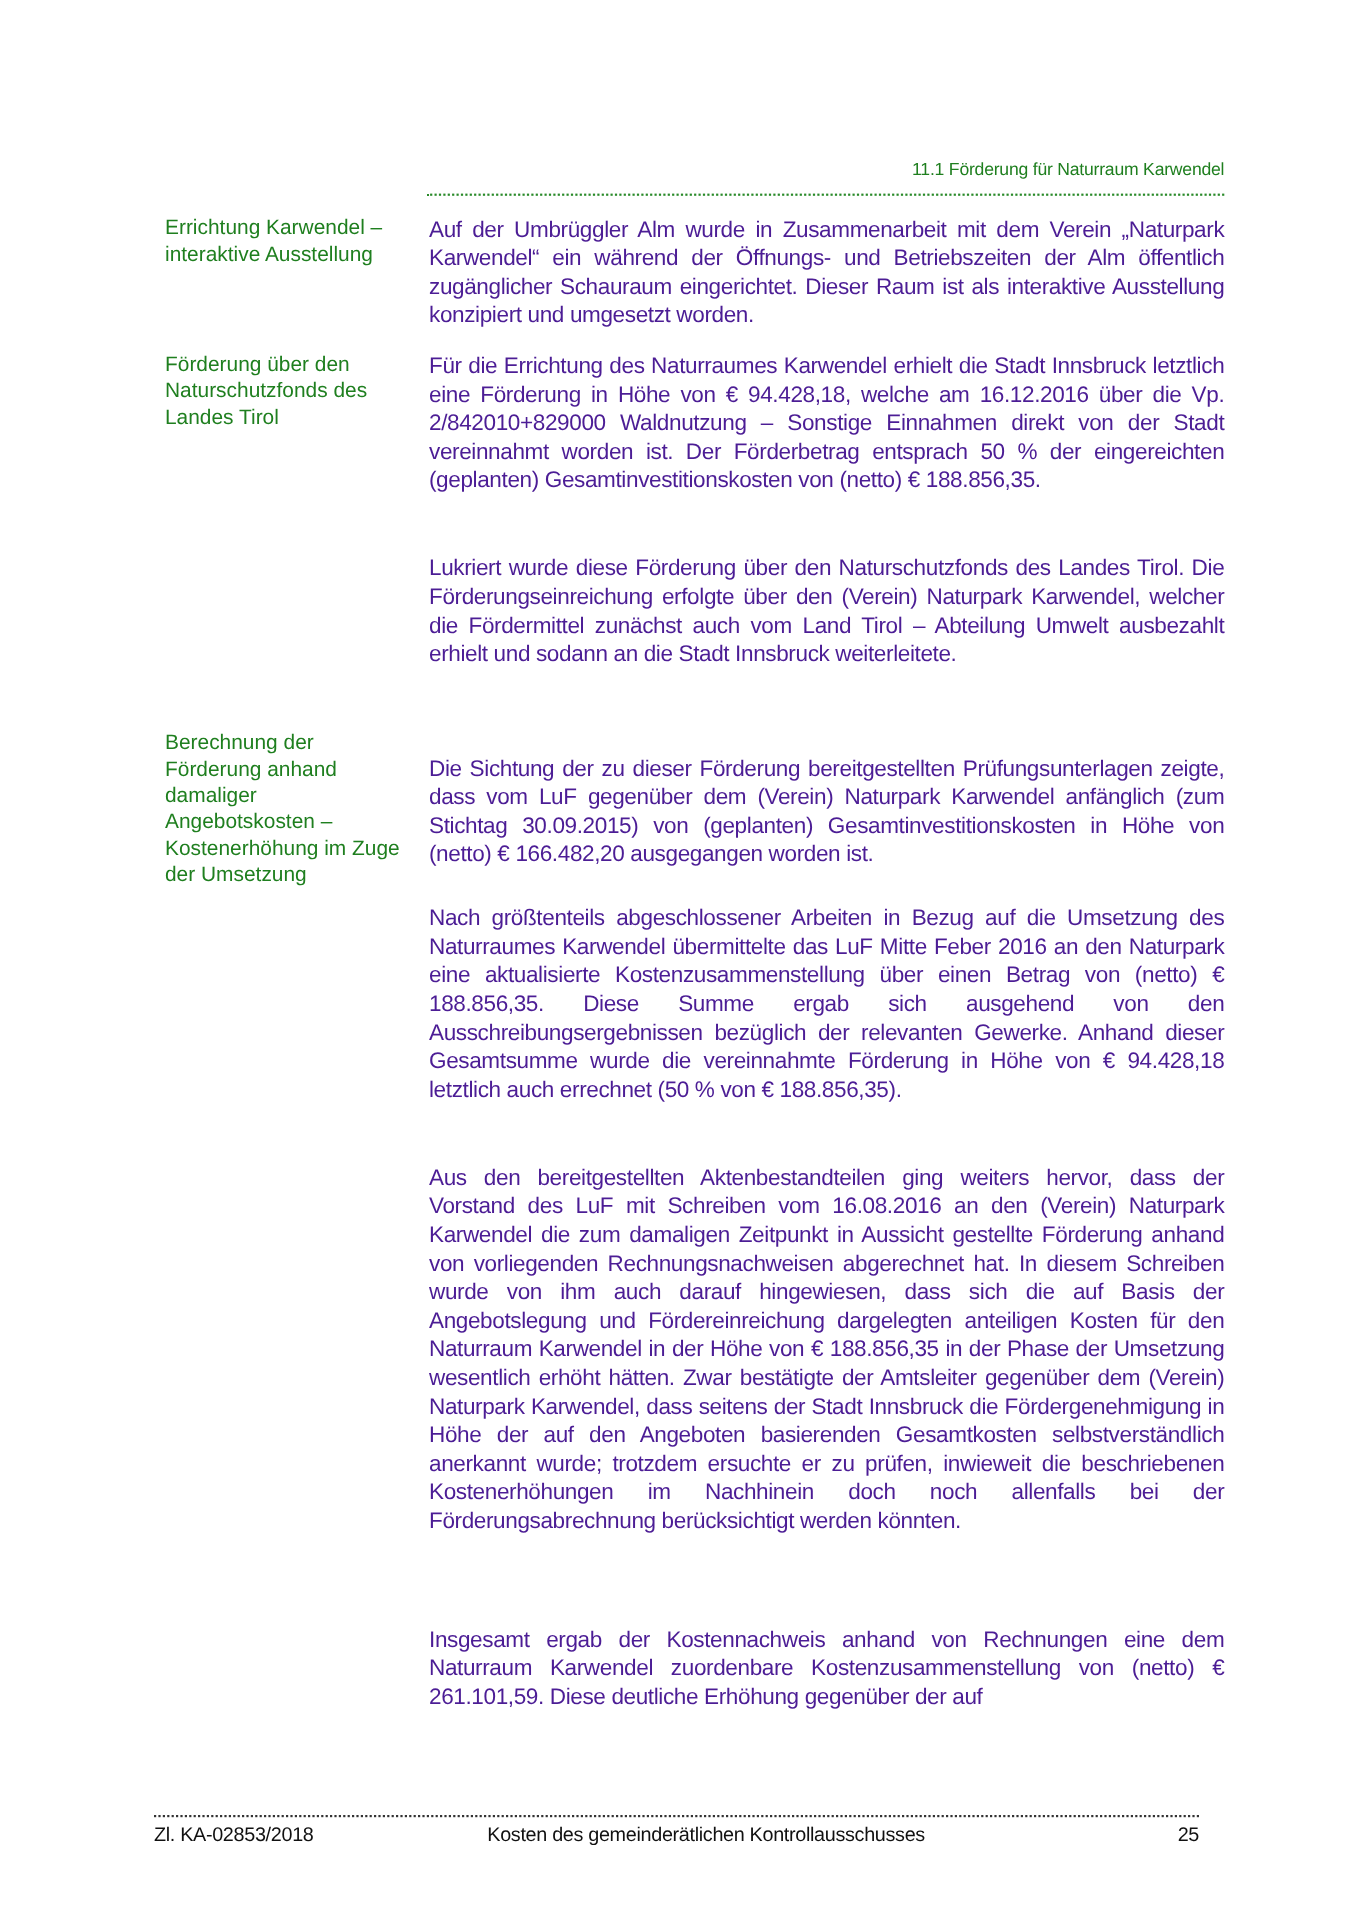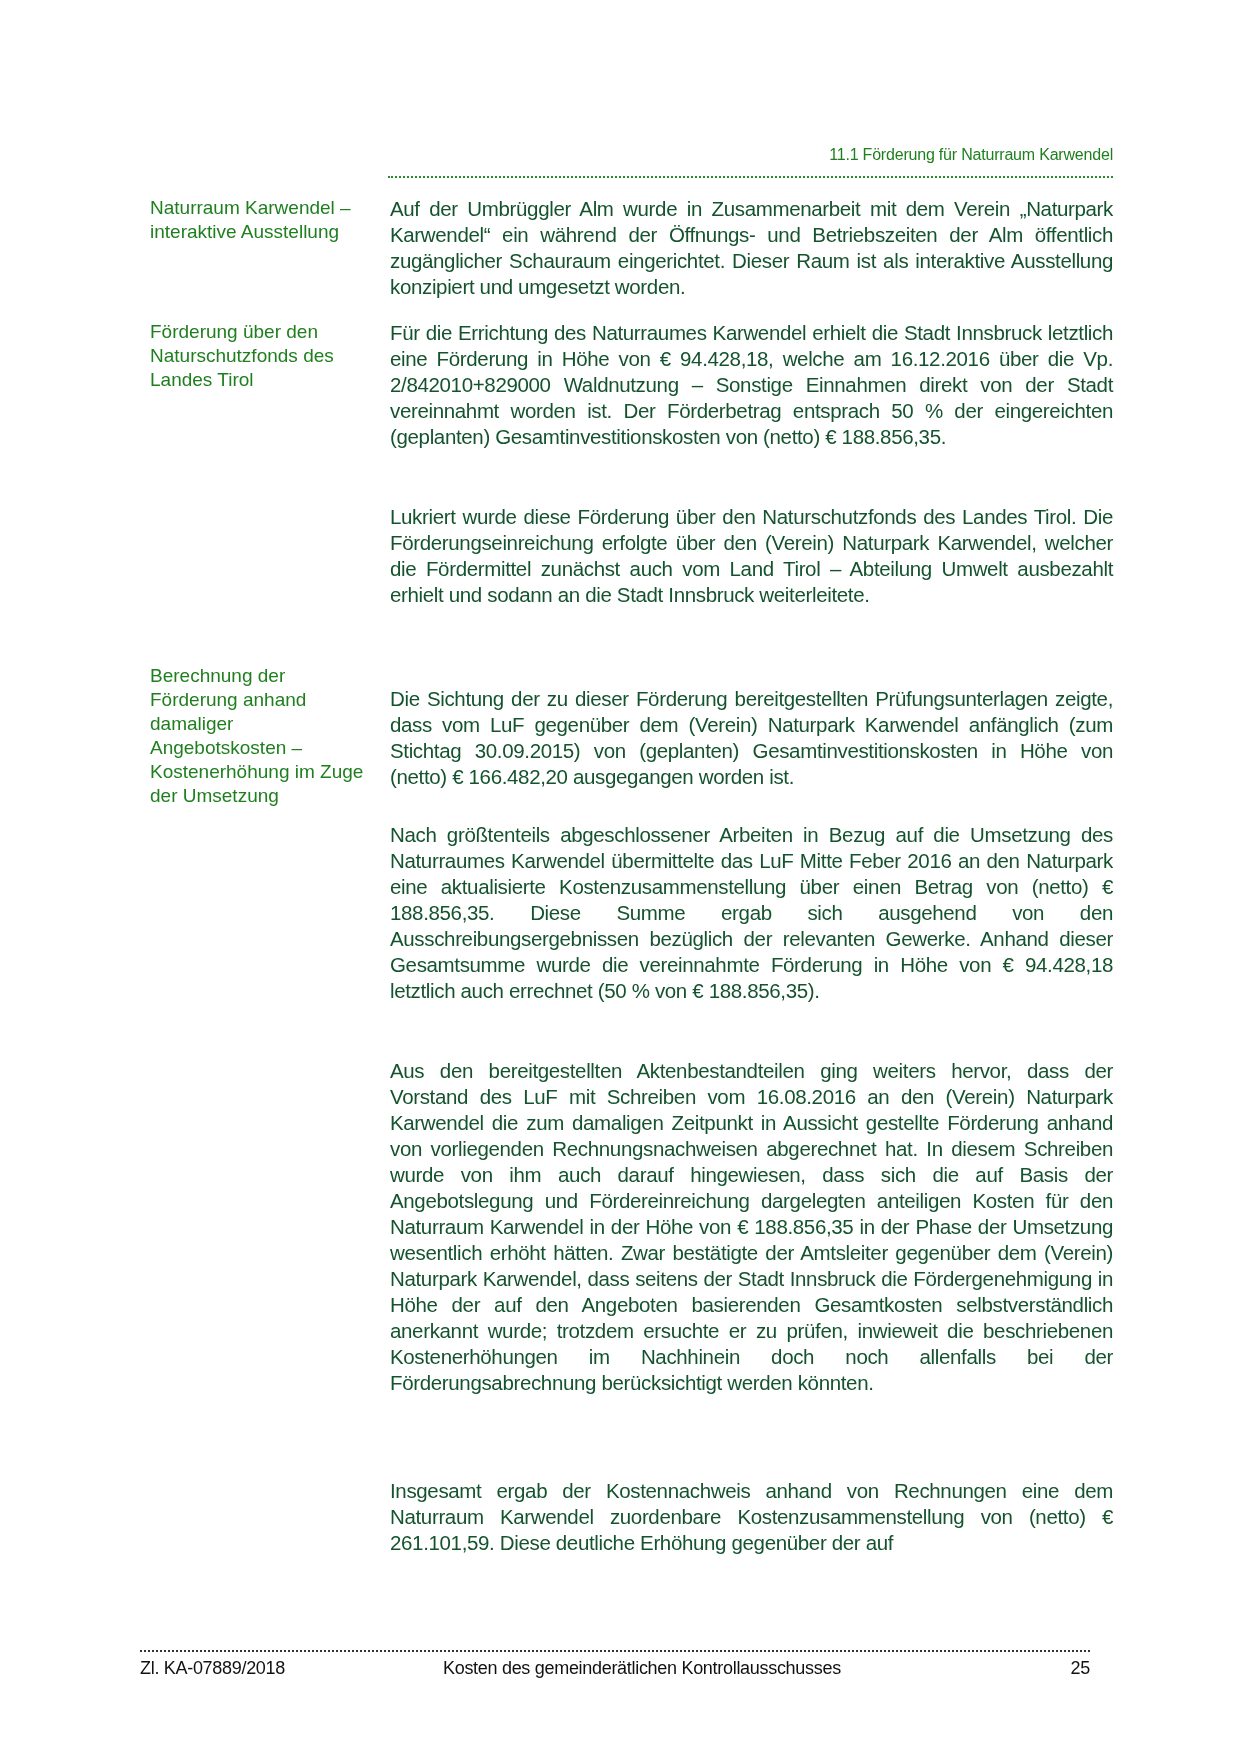--- a/index.html
+++ b/index.html
@@ -6,46 +6,46 @@
   body { width: 1241px; height: 1754px; position: relative; overflow: hidden;
          font-family: "Liberation Sans", sans-serif; color: #111; }
   .header-title { position: absolute; left: 388px; width: 725px; top: 146px;
          text-align: right; font-size: 16px; color: #1f7f1f; letter-spacing: -0.2px; }
   .header-rule { position: absolute; left: 388px; width: 725px; top: 176px;
          border-top: 2px dotted #2a8a2a; }
   .note { position: absolute; left: 150px; width: 215px; font-size: 19px;
          line-height: 24px; color: #1f7f1f; }
   .para { position: absolute; left: 390px; width: 723px; font-size: 20.5px;
          line-height: 26px; text-align: justify; letter-spacing: -0.35px;
-         word-spacing: 0px; color: #14532d; }
+         word-spacing: 0px; color: #4c1d95; }
   .footer-rule { position: absolute; left: 140px; width: 950px; top: 1650px;
          border-top: 2px dotted #333; }
   .footer { position: absolute; top: 1658px; font-size: 18px; color: #111; letter-spacing: -0.3px; }
   .footer-left { left: 140px; }
   .footer-center { left: 443px; }
   .footer-right { left: 1030px; width: 60px; text-align: right; }
 </style>
 </head>
 <body>
 
 <div>
 
   <div class="header-title">11.1  Förderung für Naturraum Karwendel</div>
   <div class="header-rule"></div>
 
-  <div class="note" style="top:196px;">Naturraum Karwendel – interaktive Ausstellung</div>
+  <div class="note" style="top:196px;">Errichtung Karwendel – interaktive Ausstellung</div>
   <div class="note" style="top:320px;">Förderung über den Naturschutzfonds des Landes Tirol</div>
   <div class="note" style="top:664px;">Berechnung der Förderung anhand damaliger Angebotskosten – Kostenerhöhung im Zuge der Umsetzung</div>
 
   <p class="para" style="top:196px;margin:0;">Auf der Umbrüggler Alm wurde in Zusammenarbeit mit dem Verein „Naturpark Karwendel“ ein während der Öffnungs- und Betriebszeiten der Alm öffentlich zugänglicher Schauraum eingerichtet. Dieser Raum ist als interaktive Ausstellung konzipiert und umgesetzt worden.</p>
   <p class="para" style="top:320px;margin:0;">Für die Errichtung des Naturraumes Karwendel erhielt die Stadt Innsbruck letztlich eine Förderung in Höhe von € 94.428,18, welche am 16.12.2016 über die Vp. 2/842010+829000 Waldnutzung – Sonstige Einnahmen direkt von der Stadt vereinnahmt worden ist. Der Förderbetrag entsprach 50 % der eingereichten (geplanten) Gesamtinvestitionskosten von (netto) € 188.856,35.</p>
   <p class="para" style="top:504px;margin:0;">Lukriert wurde diese Förderung über den Naturschutzfonds des Landes Tirol. Die Förderungseinreichung erfolgte über den (Verein) Naturpark Karwendel, welcher die Fördermittel zunächst auch vom Land Tirol – Abteilung Umwelt ausbezahlt erhielt und sodann an die Stadt Innsbruck weiterleitete.</p>
   <p class="para" style="top:686px;margin:0;">Die Sichtung der zu dieser Förderung bereitgestellten Prüfungsunterlagen zeigte, dass vom LuF gegenüber dem (Verein) Naturpark Karwendel anfänglich (zum Stichtag 30.09.2015) von (geplanten) Gesamtinvestitionskosten in Höhe von (netto) € 166.482,20 ausgegangen worden ist.</p>
   <p class="para" style="top:822px;margin:0;">Nach größtenteils abgeschlossener Arbeiten in Bezug auf die Umsetzung des Naturraumes Karwendel übermittelte das LuF Mitte Feber 2016 an den Naturpark eine aktualisierte Kostenzusammenstellung über einen Betrag von (netto) € 188.856,35. Diese Summe ergab sich ausgehend von den Ausschreibungsergebnissen bezüglich der relevanten Gewerke. Anhand dieser Gesamtsumme wurde die vereinnahmte Förderung in Höhe von € 94.428,18 letztlich auch errechnet (50 % von € 188.856,35).</p>
   <p class="para" style="top:1058px;margin:0;">Aus den bereitgestellten Aktenbestandteilen ging weiters hervor, dass der Vorstand des LuF mit Schreiben vom 16.08.2016 an den (Verein) Naturpark Karwendel die zum damaligen Zeitpunkt in Aussicht gestellte Förderung anhand von vorliegenden Rechnungsnachweisen abgerechnet hat. In diesem Schreiben wurde von ihm auch darauf hingewiesen, dass sich die auf Basis der Angebotslegung und Fördereinreichung dargelegten anteiligen Kosten für den Naturraum Karwendel in der Höhe von € 188.856,35 in der Phase der Umsetzung wesentlich erhöht hätten. Zwar bestätigte der Amtsleiter gegenüber dem (Verein) Naturpark Karwendel, dass seitens der Stadt Innsbruck die Fördergenehmigung in Höhe der auf den Angeboten basierenden Gesamtkosten selbstverständlich anerkannt wurde; trotzdem ersuchte er zu prüfen, inwieweit die beschriebenen Kostenerhöhungen im Nachhinein doch noch allenfalls bei der Förderungsabrechnung berücksichtigt werden könnten.</p>
   <p class="para" style="top:1478px;margin:0;">Insgesamt ergab der Kostennachweis anhand von Rechnungen eine dem Naturraum Karwendel zuordenbare Kostenzusammenstellung von (netto) € 261.101,59. Diese deutliche Erhöhung gegenüber der auf</p>
 
   <div class="footer-rule"></div>
-  <div class="footer footer-left">Zl. KA-07889/2018</div>
+  <div class="footer footer-left">Zl. KA-02853/2018</div>
   <div class="footer footer-center">Kosten des gemeinderätlichen Kontrollausschusses</div>
   <div class="footer footer-right">25</div>
 
 </div>
 
 </body></html>

